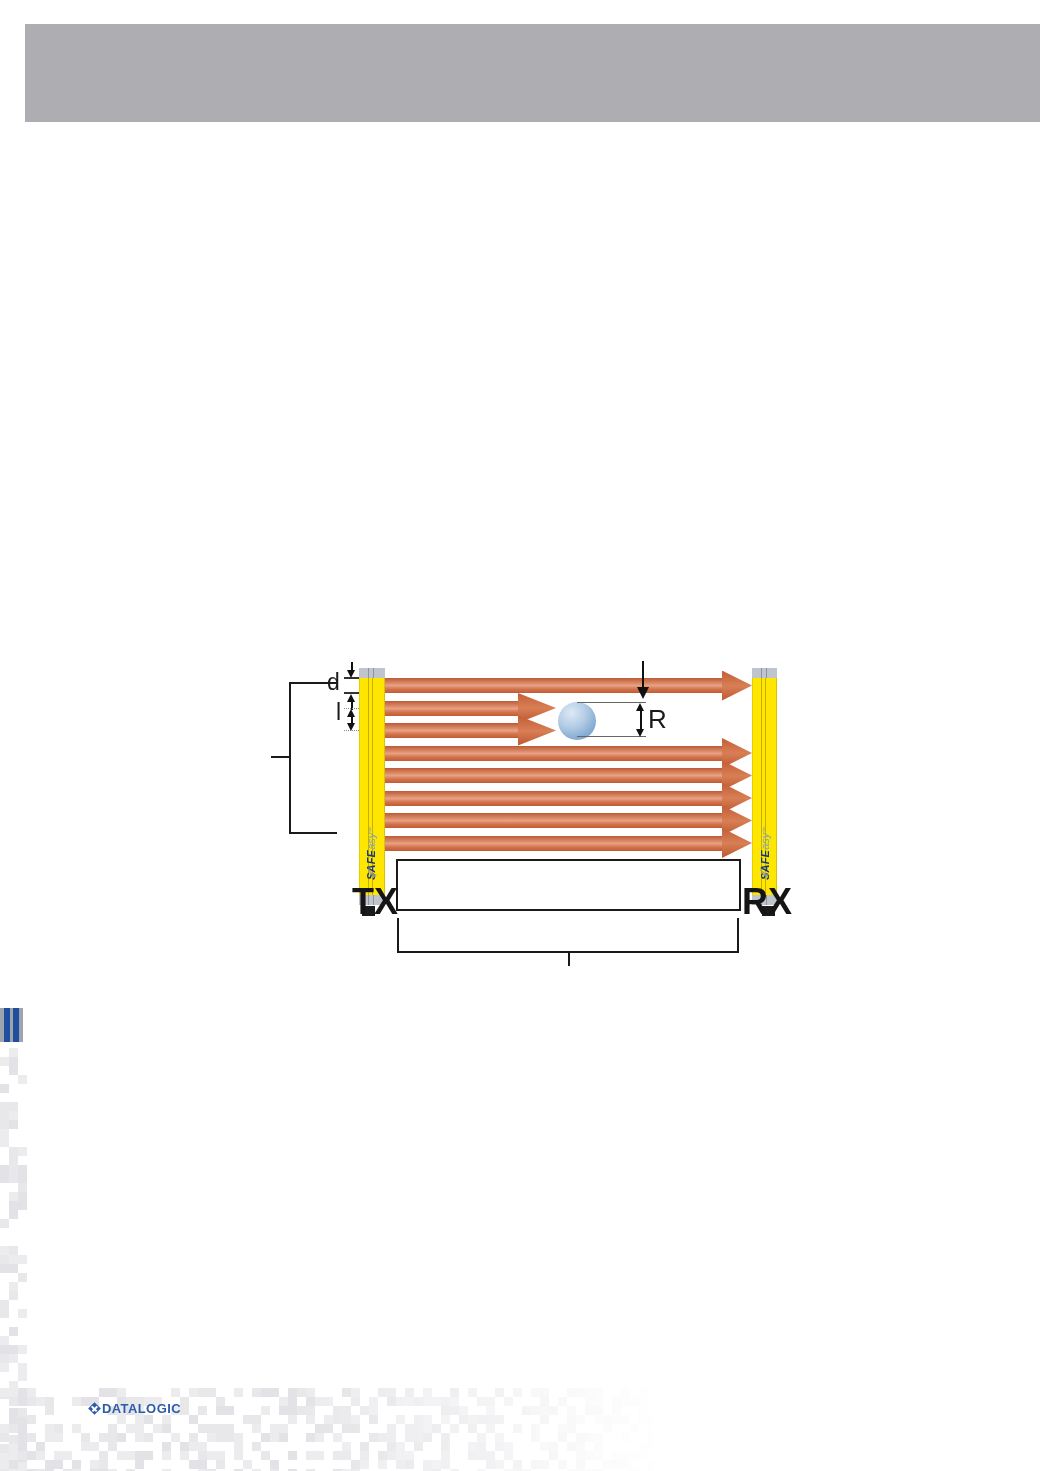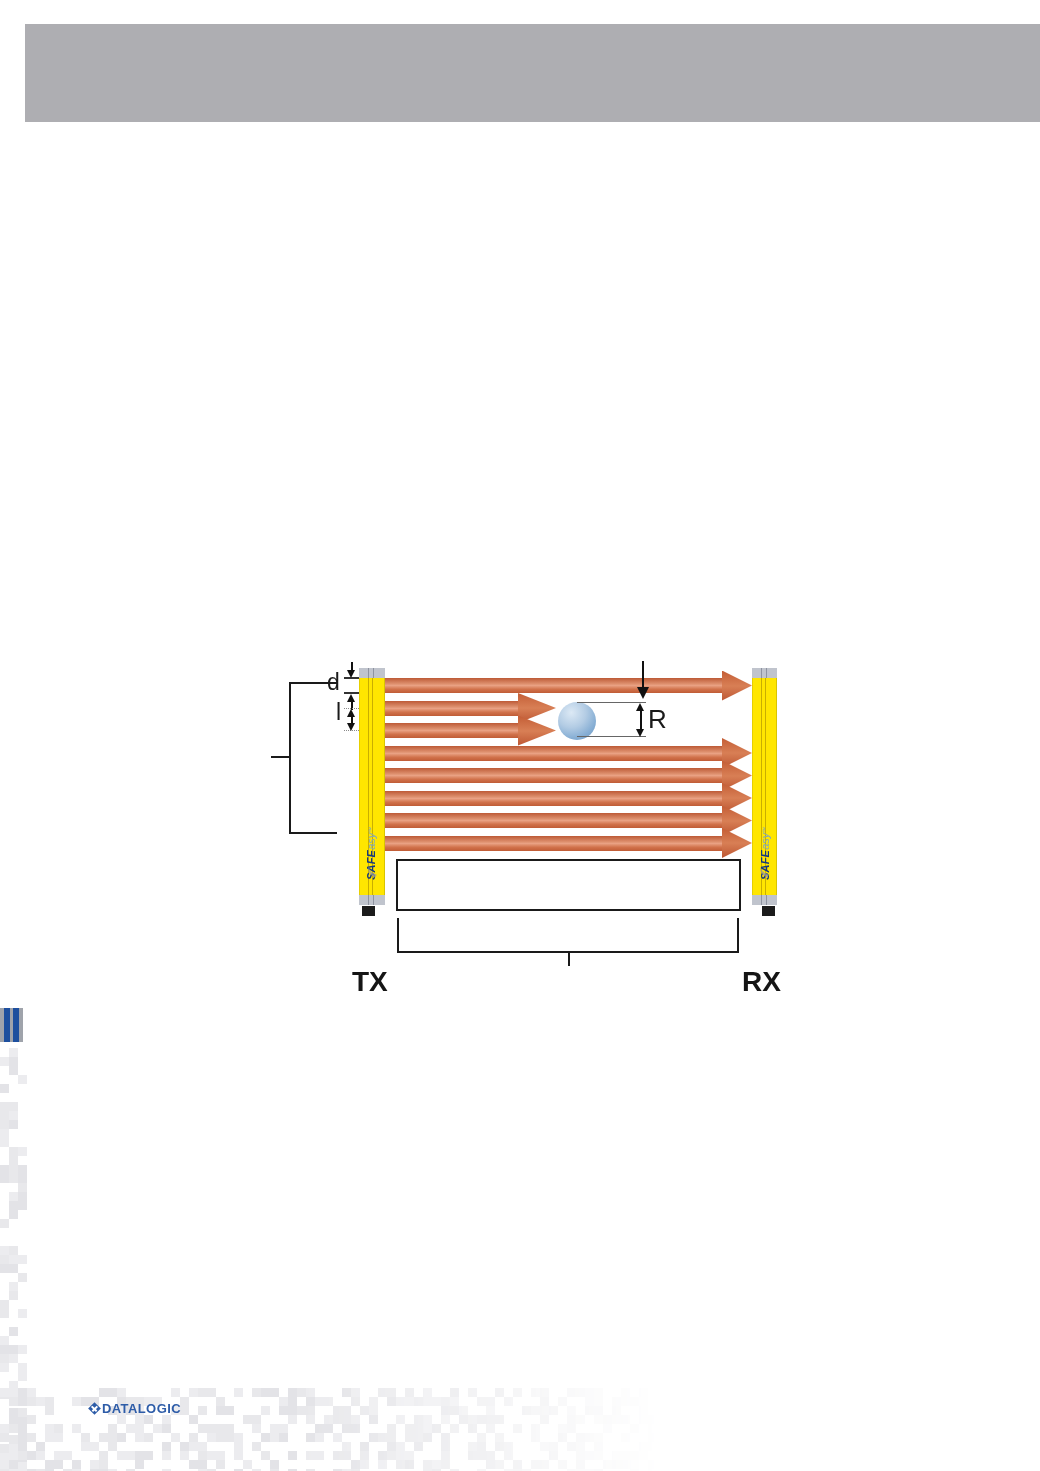--- a/index.html
+++ b/index.html
@@ -75,21 +75,21 @@
   .down-arrow-head{position:absolute;left:637px;top:687px;width:0;height:0;
       border-left:6px solid transparent;border-right:6px solid transparent;border-top:12px solid #111;}
 
   
   .floor-box{position:absolute;left:396px;top:859px;width:341px;height:48px;background:#fff;
              border:2.5px solid #1a1a1a;}
   .dist-bracket{position:absolute;left:397px;top:918px;width:338px;height:33px;
              border-left:2.5px solid #1a1a1a;border-right:2.5px solid #1a1a1a;border-bottom:2.5px solid #1a1a1a;}
   .dist-tick{position:absolute;left:568px;top:951px;width:2px;height:15px;background:#1a1a1a;}
 
-  .unit-label{position:absolute;top:968px;font-size:28px;font-weight:bold;line-height:1;color:#151515;text-align:right;}
+  .unit-label{position:absolute;top:884px;font-size:36px;font-weight:bold;line-height:1;color:#151515;text-align:right;}
   .unit-tx{left:352px;}
   .unit-rx{left:742px;}
 
   
   .edge-mark{position:absolute;left:0;top:1008px;width:23px;height:34px;display:flex;}
   .edge-mark i{display:block;height:100%;}
   .em-g{background:#9fa3ab;}
   .em-b{background:#1d4f9e;}
 
   

